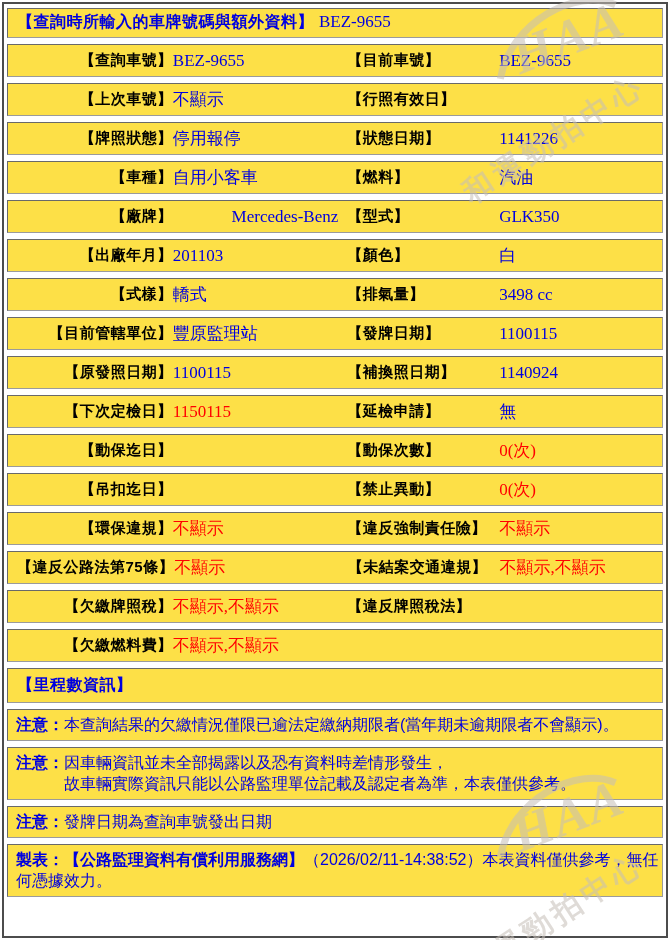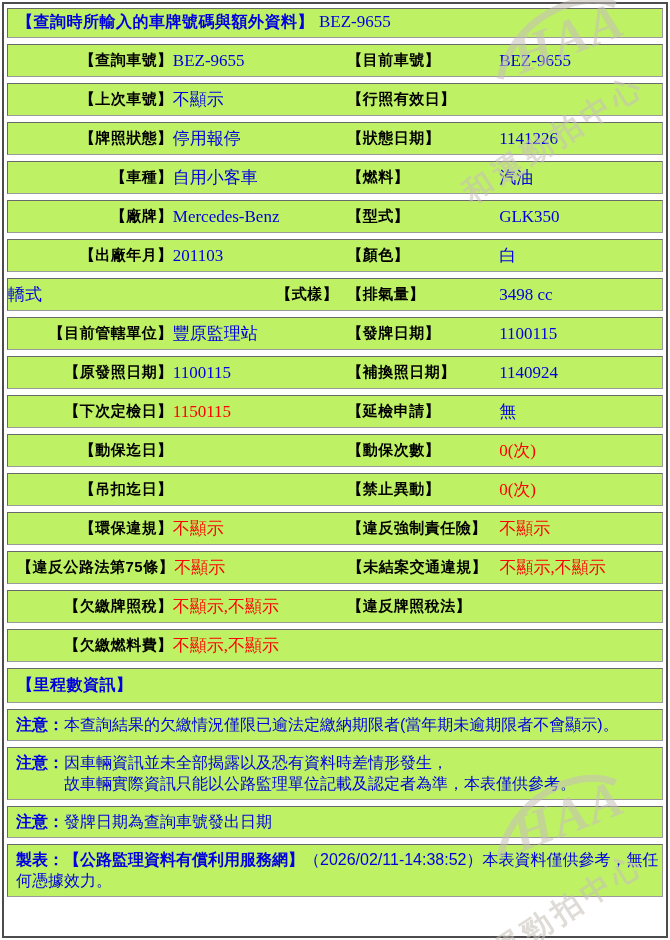--- a/index.html
+++ b/index.html
@@ -10,21 +10,21 @@
   .sheet{
     position:absolute;left:2px;top:2px;right:2px;bottom:2px;
     border:2px solid #4c4c4c;
     padding:4px 3px 3px 3px;
     box-sizing:border-box;
     background:#ffffff;
   }
   .row{
     display:table;width:100%;table-layout:auto;box-sizing:border-box;
     border:1px solid;border-color:#696969 #9b9b9b #9b9b9b #696969;
-    margin-bottom:6px;background:#bef264;
+    margin-bottom:6px;background:#fde047;
   }
   .data-row{height:33px;}
   .cell{display:table-cell;vertical-align:middle;white-space:nowrap;}
   .label{font-weight:bold;font-size:15px;color:#000000;padding-left:9px;letter-spacing:0.5px;}
   .value{font-family:"Liberation Serif", serif;font-size:17px;}
   .c1{width:25.2%;text-align:right;} .c2{width:25.3%;} .c3{width:24.6%;} .c4{width:24.9%;}
   .cwide{width:74.8%;}
   .title-row{display:block;padding:3px 0 4px 9px;}
   .title-label{color:var(--value-blue);font-weight:bold;font-size:16px;letter-spacing:0.5px;}
   .title-value{color:var(--value-blue);font-family:"Liberation Serif", serif;font-size:17px;margin-left:5px;}
@@ -73,33 +73,33 @@
         <span class="cell value c4" style="color: var(--value-blue);">1141226</span>
       </div>
       <div class="row data-row">
         <span class="cell label c1">【車種】</span>
         <span class="cell value c2" style="color: var(--value-blue);">自用小客車</span>
         <span class="cell label c3">【燃料】</span>
         <span class="cell value c4" style="color: var(--value-blue); font-family: Liberation Serif, serif;">汽油</span>
       </div>
       <div class="row data-row">
         <span class="cell label c1">【廠牌】</span>
-        <span class="cell value c2" style="color: var(--value-blue);">Mercedes-Benz</span>
+        <span class="cell value c2" style="color: var(--value-blue); text-align: right;">Mercedes-Benz</span>
         <span class="cell label c3">【型式】</span>
         <span class="cell value c4" style="color: var(--value-blue); margin-left: 16px;">GLK350</span>
       </div>
       <div class="row data-row">
         <span class="cell label c1">【出廠年月】</span>
         <span class="cell value c2" style="color: var(--value-blue);">201103</span>
         <span class="cell label c3">【顏色】</span>
         <span class="cell value c4" style="color: var(--value-blue);">白</span>
       </div>
       <div class="row data-row">
+        <span class="cell label c1">【式樣】</span>
         <span class="cell value c2" style="color: var(--value-blue);">轎式</span>
-        <span class="cell label c1">【式樣】</span>
         <span class="cell label c3">【排氣量】</span>
         <span class="cell value c4" style="color: var(--value-blue);">3498 cc</span>
       </div>
       <div class="row data-row">
         <span class="cell label c1">【目前管轄單位】</span>
         <span class="cell value c2" style="color: var(--value-blue);">豐原監理站</span>
         <span class="cell label c3">【發牌日期】</span>
         <span class="cell value c4" style="color: var(--value-blue);">1100115</span>
       </div>
       <div class="row data-row">

